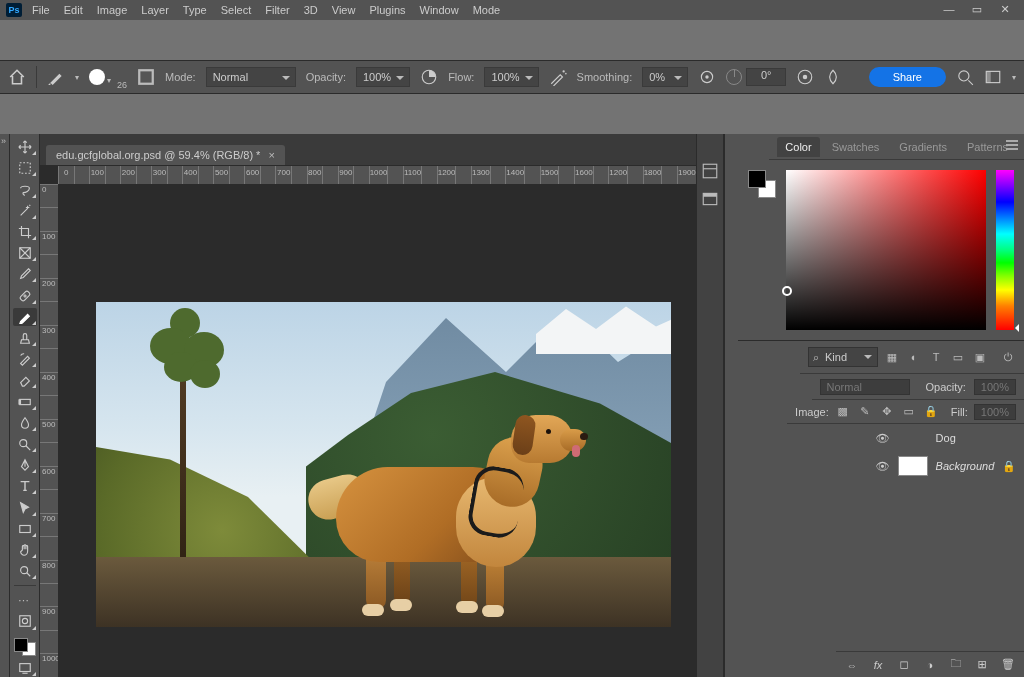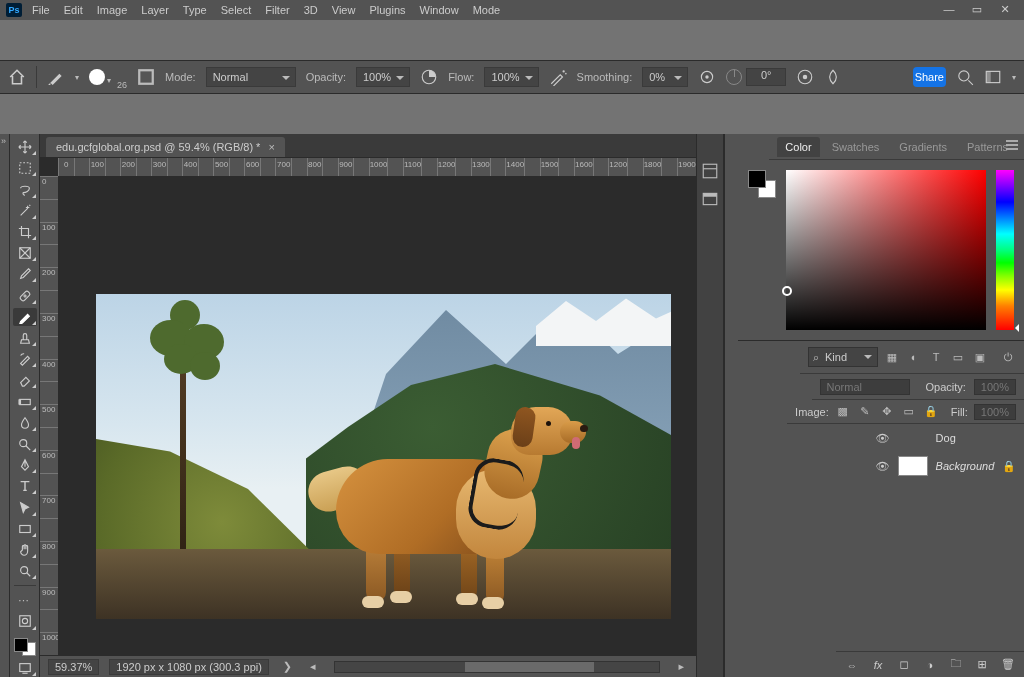--- a/index.html
+++ b/index.html
@@ -20,21 +20,21 @@
 .home-icon svg, .iconbtn svg { display:block; }
 .iconbtn { width:18px; height:18px; display:flex; align-items:center; justify-content:center; color:#ccc; }
 .vsep { width:1px; height:22px; background:#3a3a3a; }
 .swatch-circle { width:16px; height:16px; border-radius:50%; background:#fff; }
 .swatch-label { font-size:9px; color:#bbb; margin-left:-4px; position:relative; top:8px; }
 .mode-label, .small-label { color:#bbb; font-size:11px; }
 .dropdown { background:#444; border:1px solid #3a3a3a; height:20px; display:flex; align-items:center; padding:0 18px 0 6px; position:relative; min-width:90px; }
 .dropdown.small { min-width:46px; }
 .dropdown::after { content:""; position:absolute; right:5px; top:8px; border:4px solid transparent; border-top-color:#bbb; }
 .spacer { flex: 1; }
-.share-btn { background:#1473e6; color:#fff; border-radius:4px; padding:4px 2px; font-size:11px; }
+.share-btn { background:#1473e6; color:#fff; border-radius:10px; padding:4px 24px; font-size:11px; }
 .anglebox { display:flex; align-items:center; gap:4px; }
 .angle-circle { width:16px;height:16px;border:1px solid #888;border-radius:50%; position:relative; }
 .angle-circle::after{content:"";position:absolute;left:7px;top:0;width:1px;height:7px;background:#888;}
 .angleinp { background:#444; border:1px solid #3a3a3a; width:40px; height:18px; text-align:center; }
 
 
 .mainrow { flex:1; display:flex; min-height:0; }
 
 
 .lstrip { width:10px; background:#535353; border-right:1px solid #2b2b2b; position:relative;}
@@ -47,21 +47,21 @@
 .tool svg { width:14px; height:14px; stroke:#ccc; stroke-width:1.3; fill:none; }
 .tool.active svg { stroke:#fff; fill:#fff; }
 .tool.tri::after{content:"";position:absolute;right:1px;bottom:1px;border:2px solid transparent;border-right-color:#ccc;border-bottom-color:#ccc;}
 .divh { width:22px; height:1px; background:#3a3a3a; margin:2px 0;}
 .fgbg { width:22px; height:22px; position:relative; margin-top:4px;}
 .fgbg .bg { position:absolute; right:0; bottom:0; width:14px; height:14px; background:#fff; border:1px solid #888;}
 .fgbg .fg { position:absolute; left:0; top:0; width:14px; height:14px; background:#000; border:1px solid #888;}
 
 
 .docarea { flex:1; background:#2b2b2b; display:flex; flex-direction:column; min-width:0; }
-.tabrow { height:24px; background:#3a3a3a; display:flex; align-items:flex-end; padding-left:6px; border-bottom:1px solid #2b2b2b;}
+.tabrow { height:32px; background:#3a3a3a; display:flex; align-items:flex-end; padding-left:6px; border-bottom:1px solid #2b2b2b;}
 .doctab { background:#535353; padding:4px 10px; border-radius:3px 3px 0 0; display:flex; align-items:center; gap:8px; font-size:11px;}
 .doctab .x{ font-size:11px; color:#bbb;}
 .ruler-top { height:18px; background:#535353; position:relative; display:flex; margin-left:18px;}
 .ruler-top .tick{ font-size:8px; color:#bbb; width:33px; text-align:center; border-left:1px solid #777; height:18px; padding-top:2px;}
 .canvaswrap { flex:1; display:flex; min-height:0;}
 .ruler-left { width:18px; background:#535353; display:flex; flex-direction:column; margin-top:0;}
 .ruler-left .tick{ font-size:8px; color:#bbb; height:33px; border-top:1px solid #777; padding-left:2px;}
 .canvas { flex:1; background:#2b2b2b; position:relative; overflow:hidden;}
 
 
@@ -552,30 +552,20 @@
                 <div class="tongue"></div>
               <div class="harness"></div>
               <div class="paw" style="left:166px;top:198px"></div>
               <div class="paw" style="left:140px;top:194px"></div>
               <div class="paw" style="left:46px;top:197px"></div>
               <div class="paw" style="left:74px;top:192px"></div>
             </div>
           </div>
         </div>
       </div>
-      <div class="statusbar">
-        <span class="status-box">59.37%</span>
-        <span class="status-box">1920 px x 1080 px (300.3 ppi)</span>
-        <span class="chev">❯</span>
-        <span class="chev">◂</span>
-        <div class="scroll-track">
-            <div class="scroll-thumb"></div>
-          </div>
-        <span class="chev">▸</span>
-      </div>
     </div>
 
     <div class="midcollapse">
       <div class="mic"><svg viewBox="0 0 16 16">
             <rect x="2" y="2" width="12" height="12" stroke="#bbb" fill="none"></rect>
             <line x1="2" y1="6" x2="14" y2="6" stroke="#bbb"></line>
           </svg></div>
       <div class="mic"><svg viewBox="0 0 16 16">
             <rect x="2" y="3" width="12" height="10" stroke="#bbb" fill="none"></rect>
             <rect x="2" y="3" width="12" height="3" fill="#bbb"></rect>

